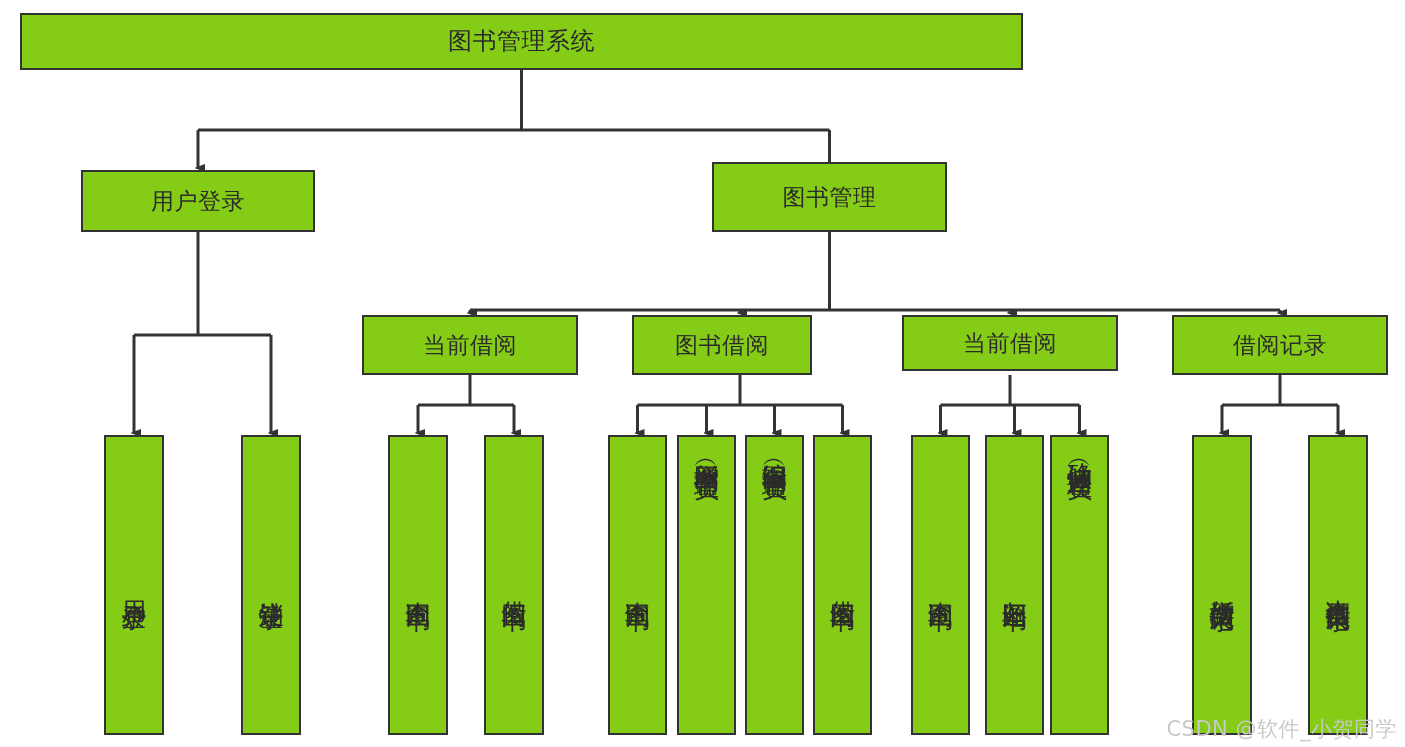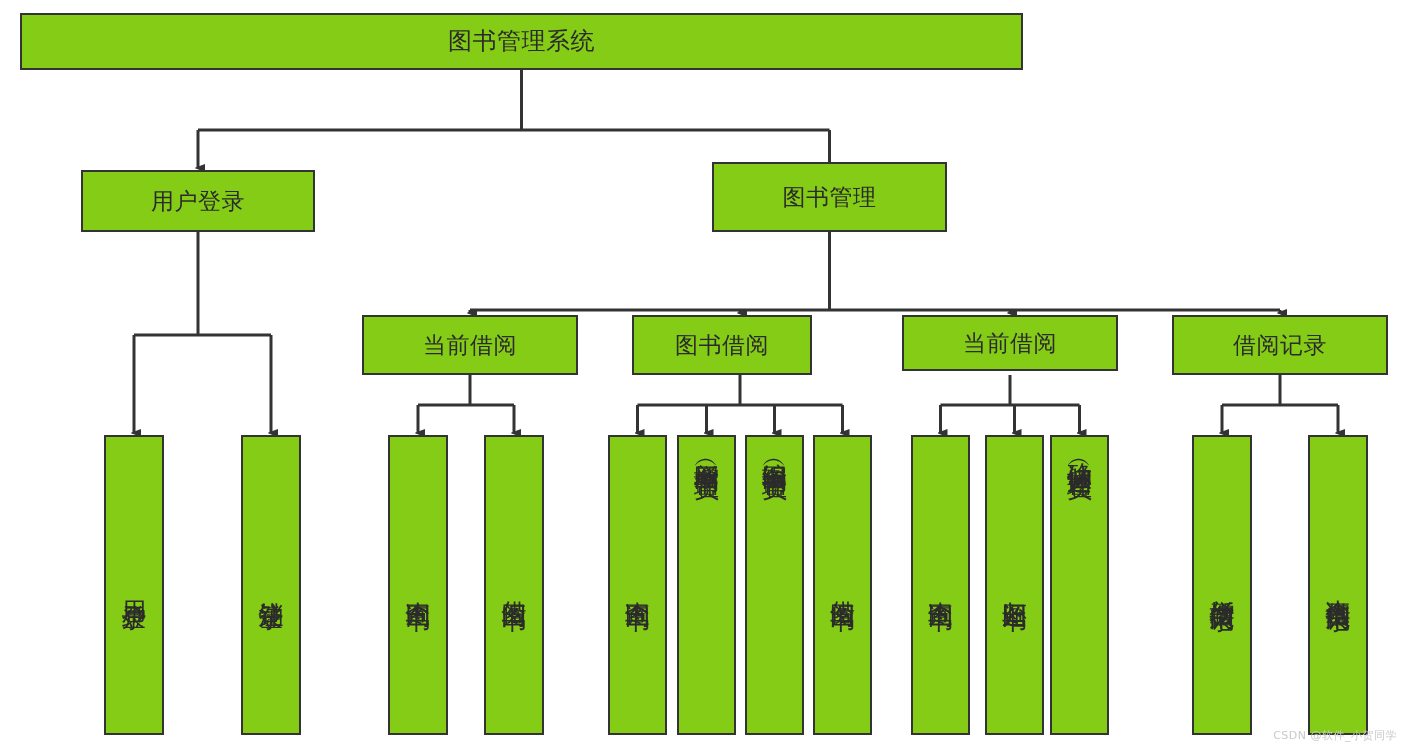--- a/index.html
+++ b/index.html
@@ -64,21 +64,21 @@
     white-space: nowrap;
   }
   .node.vert.center {
     align-items: center;
     padding-top: 0;
   }
   .watermark {
     position: absolute;
     right: 8px;
     bottom: 4px;
-    font-size: 11px;
+    font-size: 21px;
     color: #c9c9c9;
     letter-spacing: 0.5px;
     white-space: nowrap;
   }
 </style>
 </head>
 <body>
 
 <div id="canvas">
 

